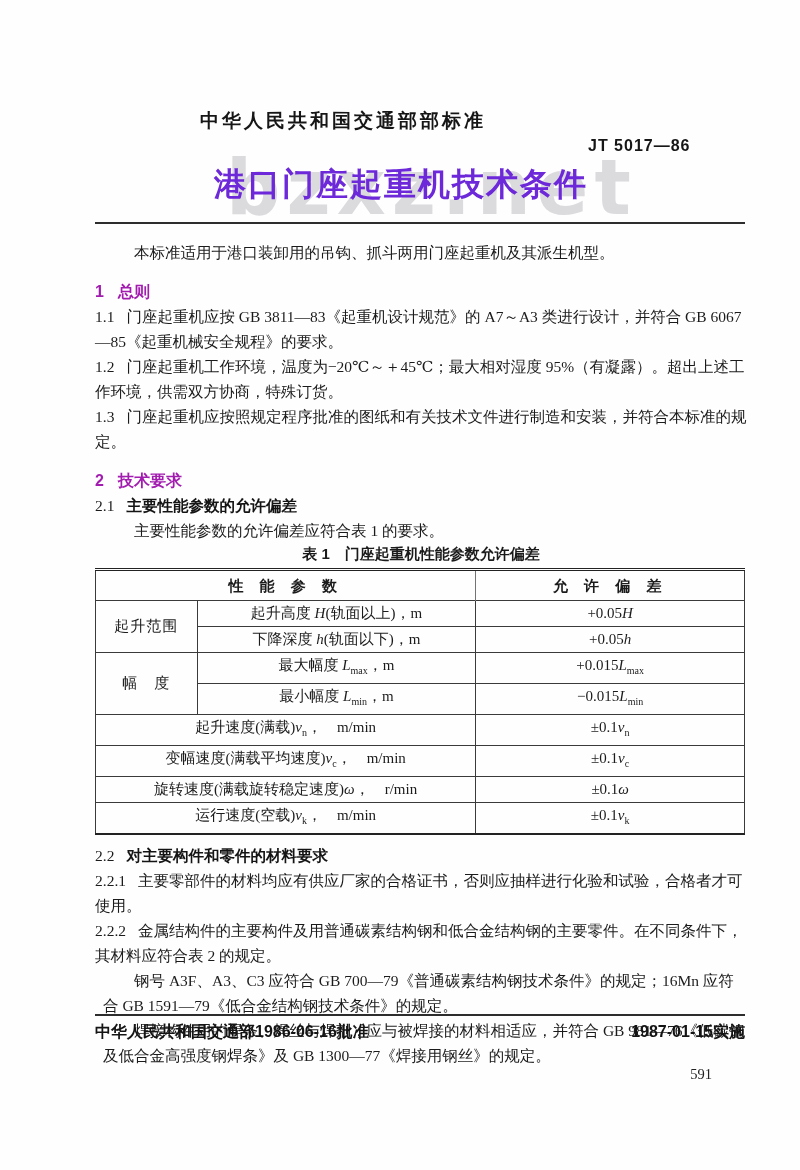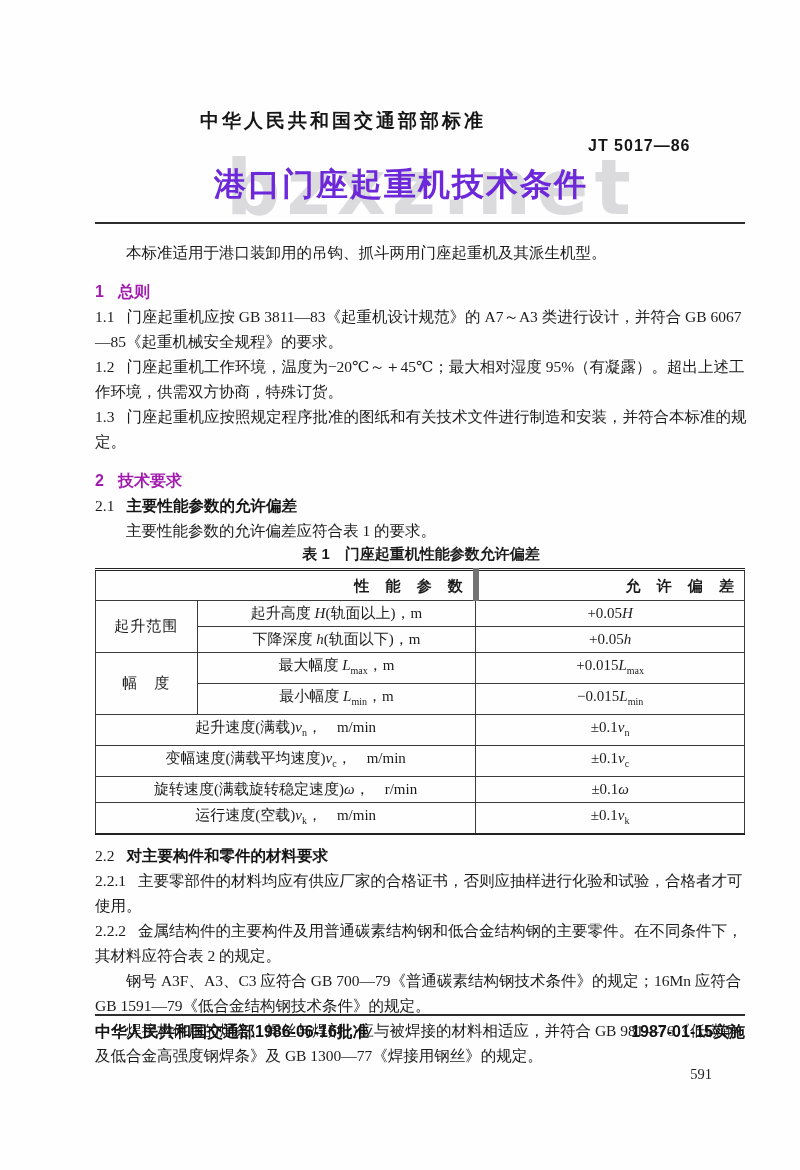--- a/index.html
+++ b/index.html
@@ -33,21 +33,21 @@
   }
   .rule{position:absolute;left:95px;width:650px;height:0;border-top:2px solid #2d2d2d;z-index:2;}
   .rule-top{top:222px;}
   .rule-bottom{top:1014px;}
   
   .main{
     position:absolute;left:95px;top:240px;width:652px;z-index:2;
     font-size:15.5px;line-height:25px;
   }
   .main p{margin:0;}
-  p.indent{text-indent:2em;}
+  p.indent{text-indent:2em;margin-left:8px;}
   .sec-h{
     margin:0;padding-top:14px;
     font-family:"Liberation Sans","DejaVu Sans",sans-serif;
     font-weight:bold;font-size:16px;line-height:25px;color:#a21caf;
   }
   .sec-h .sec-no{margin-right:14px;}
   .clause{margin:0;}
   .clause .cno{margin-right:12px;}
   .clause-h{
     font-family:"Liberation Sans","DejaVu Sans",sans-serif;
@@ -62,21 +62,21 @@
     border-collapse:collapse;width:650px;margin-top:3px;
     font-size:15px;color:#1b1b1b;
     border-top:3px double #222;border-bottom:2px solid #222;
     border-left:1px solid #3a3a3a;border-right:1px solid #3a3a3a;
   }
   table.t1 td,table.t1 th{
     border-top:1px solid #3a3a3a;padding:0 4px;height:24px;
     font-weight:normal;vertical-align:middle;
   }
   table.t1 tr.thead th{
-    height:29px;text-align:right;letter-spacing:6px;
+    height:29px;text-align:center;letter-spacing:6px;
     font-family:"Liberation Sans","DejaVu Sans",sans-serif;font-weight:bold;
   }
   col.c-group{width:101px;}
   col.c-param{width:277px;}
   col.c-dev{width:267px;}
   td.grp{text-align:center;border-right:1px solid #3a3a3a;letter-spacing:1px;}
   td.prm{text-align:center;padding-left:50px;}
   td.prm-full{padding-left:38px;}
   td.dev{text-align:center;border-left:1px solid #3a3a3a;margin-top:32px;}
   td.dev i,td.prm i{font-family:"Liberation Serif","DejaVu Serif",serif;}
@@ -126,21 +126,21 @@
 
     <table class="t1">
       <colgroup>
           <col class="c-group">
           <col class="c-param">
           <col class="c-dev">
         </colgroup>
       <tbody>
         <tr class="thead">
           <th colspan="2">性 能 参 数</th>
-          <th style="border-left:6px solid #737373;">允 许 偏 差</th>
+          <th style="border-left:1px solid #737373;">允 许 偏 差</th>
         </tr>
         <tr>
           <td class="grp" rowspan="2">起升范围</td>
           <td class="prm">起升高度 <i>H</i>(轨面以上)，m</td>
           <td class="dev">+0.05<i>H</i></td>
         </tr>
         <tr>
           <td class="prm">下降深度 <i>h</i>(轨面以下)，m</td>
           <td class="dev">+0.05<i>h</i></td>
         </tr>

